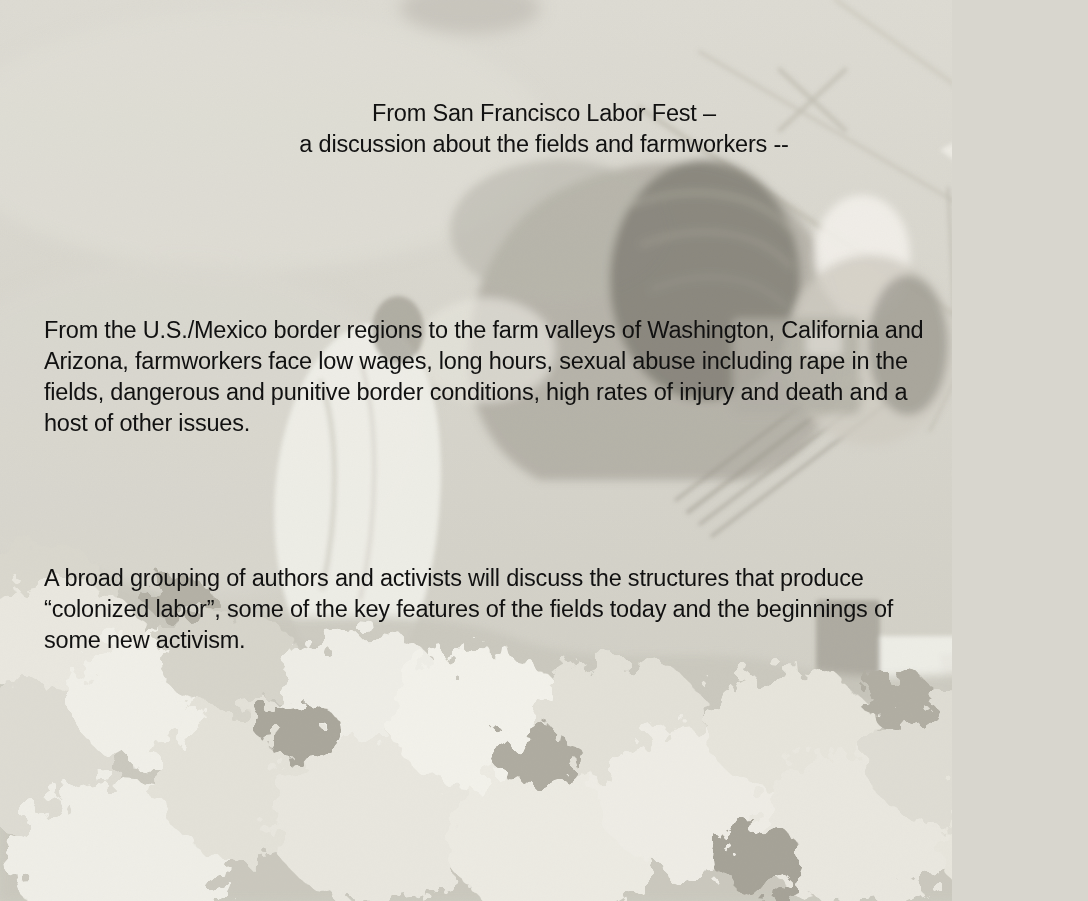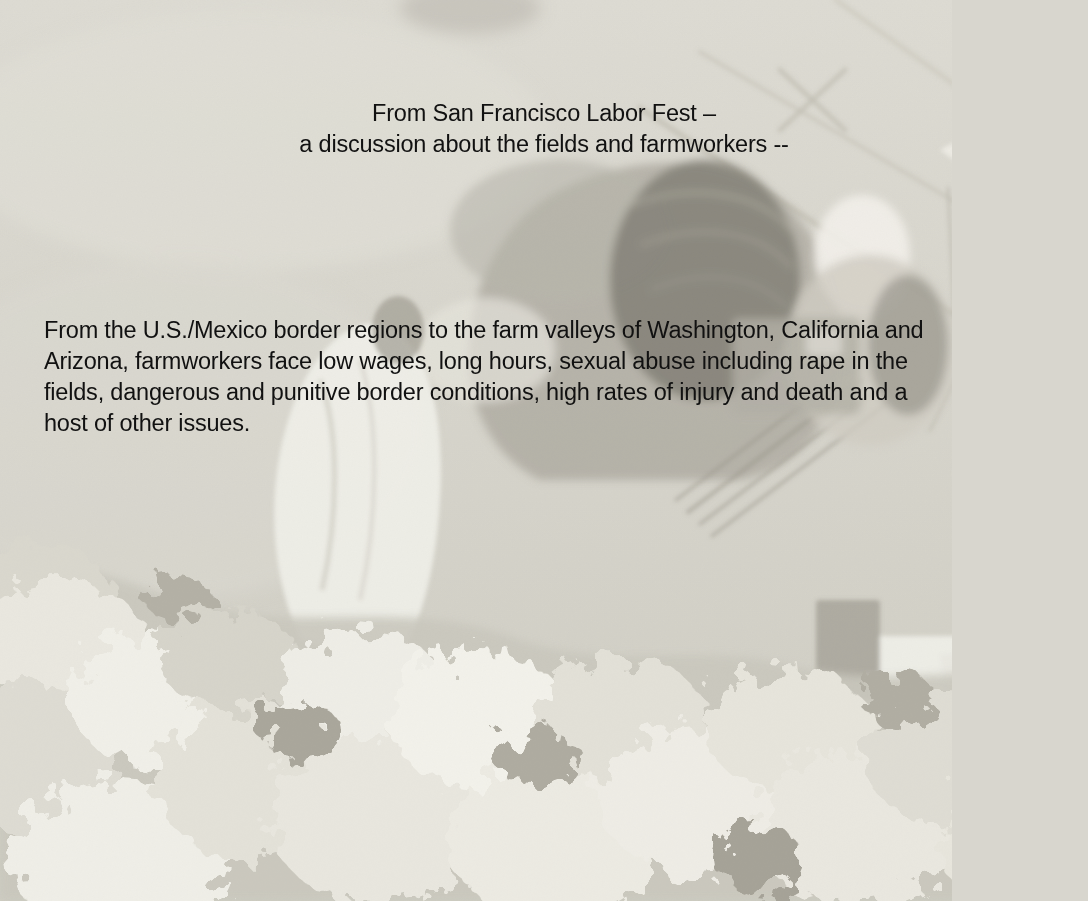--- a/index.html
+++ b/index.html
@@ -174,18 +174,21 @@
   <div class="content">
     <div class="block center">From San Francisco Labor Fest –
 a discussion about the fields and farmworkers --</div>
 
 
     <div class="block">From the U.S./Mexico border regions to the farm valleys of Washington, California and
 Arizona, farmworkers face low wages, long hours, sexual abuse including rape in the
 fields, dangerous and punitive border conditions, high rates of injury and death and a
 host of other issues.</div>
 
+    <div class="block">A broad grouping of authors and activists will discuss the structures that produce
+“colonized labor”, some of the key features of the fields today and the beginnings of
+some new activism.</div>
 
     
 
     
   </div>
 </div>
 
 </body></html>

